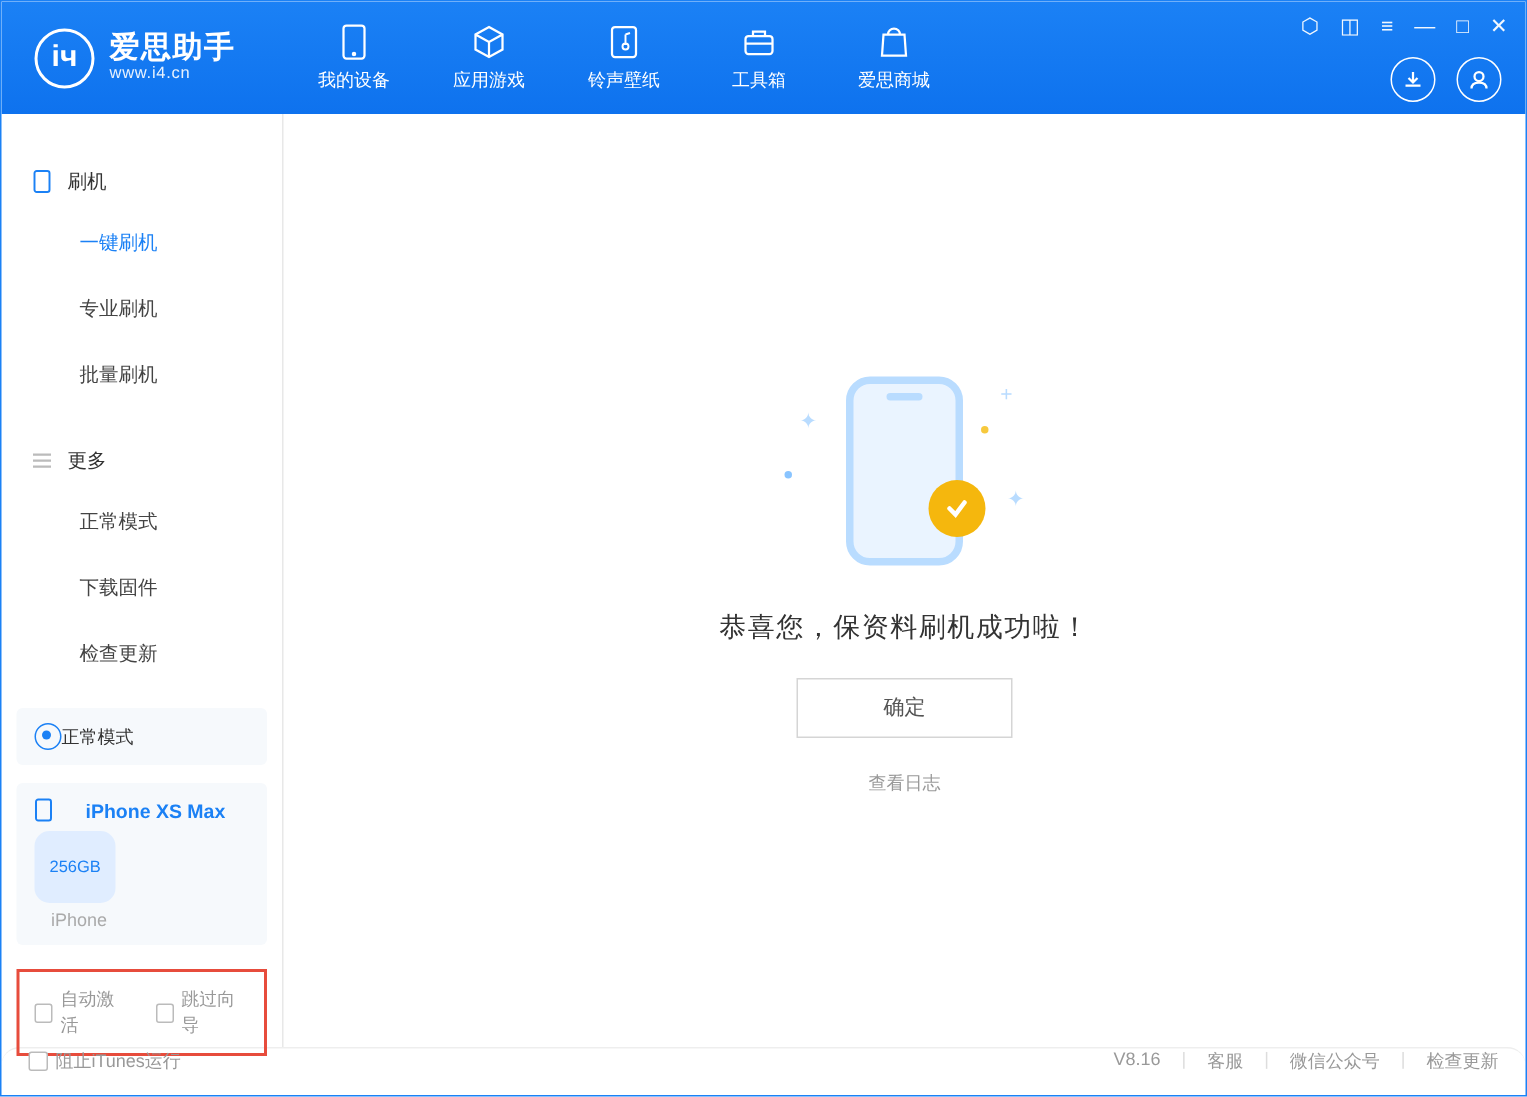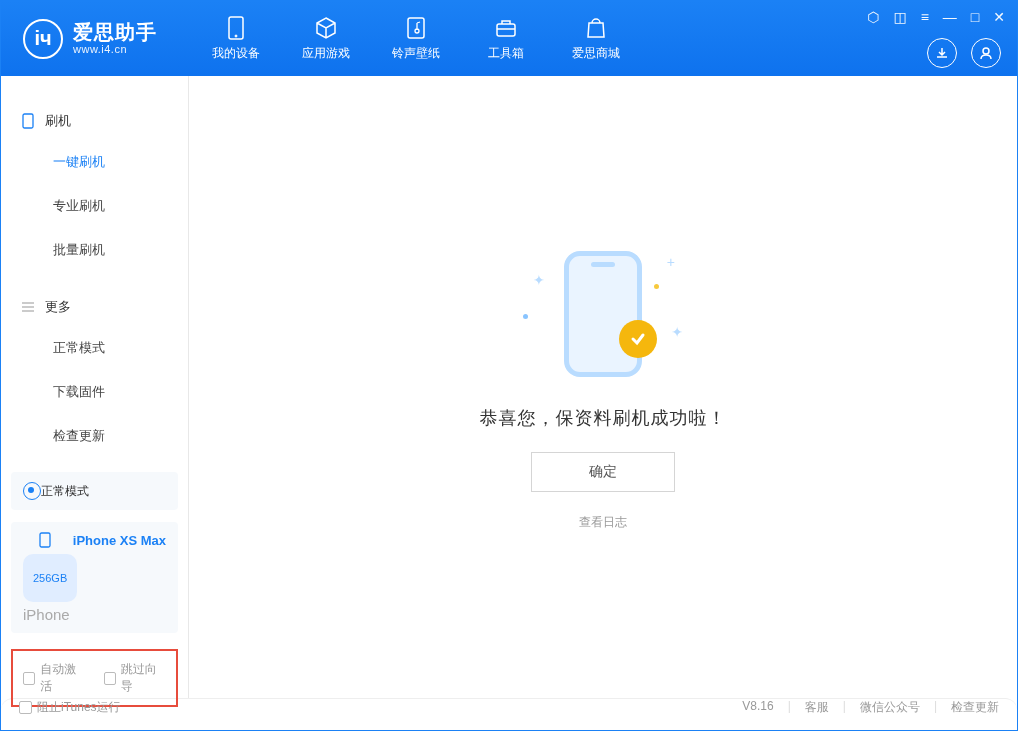--- a/index.html
+++ b/index.html
@@ -25,23 +25,23 @@
   .side-section{padding:8px 0;}
   .side-head{display:flex;align-items:center;padding:10px 20px;color:#333;font-weight:500;gap:10px;}
   .side-head .sicon{width:14px;height:14px;display:flex;align-items:center;justify-content:center;color:#999;}
   .side-item{padding:13px 20px 13px 52px;cursor:pointer;color:#444;}
   .side-item.active{color:#1b81f5;}
   .side-spacer{flex:1;}
   .mode-card,.device-card{margin:6px 10px;background:#f6f9fc;border-radius:4px;padding:10px 12px;font-size:12px;color:#333;}
   .mode-card{display:flex;align-items:center;gap:0;}
   .mode-dot{width:18px;height:18px;border-radius:50%;border:1.5px solid #1b81f5;position:relative;}
   .mode-dot:before{content:"";position:absolute;left:4px;top:4px;width:6px;height:6px;border-radius:50%;background:#1b81f5;}
-  .device-card .name{font-weight:600;color:#1b81f5;font-size:13px;display:flex;align-items:center;gap:22px;justify-content:flex-end;}
+  .device-card .name{font-weight:600;color:#1b81f5;font-size:13px;display:flex;align-items:center;gap:22px;}
   .device-card .badge{display:inline-block;margin-top:6px;padding:18px 10px;border-radius:10px;background:#e0edff;color:#1b81f5;font-size:11px;}
-  .device-card .sub{color:#aaa;font-size:15px;margin-top:4px;}
+  .device-card .sub{color:#aaa;font-size:12px;margin-top:4px;margin-left:11px;}
   .bottom-chk{margin:10px 10px 14px;border:2px solid #e74c3c;padding:10px 10px;display:flex;gap:18px;font-size:12px;color:#999;}
   .chk{display:inline-flex;align-items:center;gap:5px;cursor:pointer;}
   .chk .box{width:13px;height:13px;border:1px solid #bbb;border-radius:2px;background:#fff;}
   
   .main{flex:1;display:flex;flex-direction:column;align-items:center;justify-content:center;gap:22px;}
   .illus{position:relative;width:160px;height:140px;display:flex;align-items:center;justify-content:center;}
   .phone{width:78px;height:126px;border:5px solid #b9dcff;border-radius:16px;background:#eaf4ff;position:relative;}
   .phone:before{content:"";position:absolute;left:50%;top:6px;transform:translateX(-50%);width:24px;height:5px;border-radius:3px;background:#b9dcff;}
   .check-c{position:absolute;right:26px;bottom:26px;width:38px;height:38px;border-radius:50%;background:#f5b70d;display:flex;align-items:center;justify-content:center;}
   .check-c svg{stroke:#fff;}

